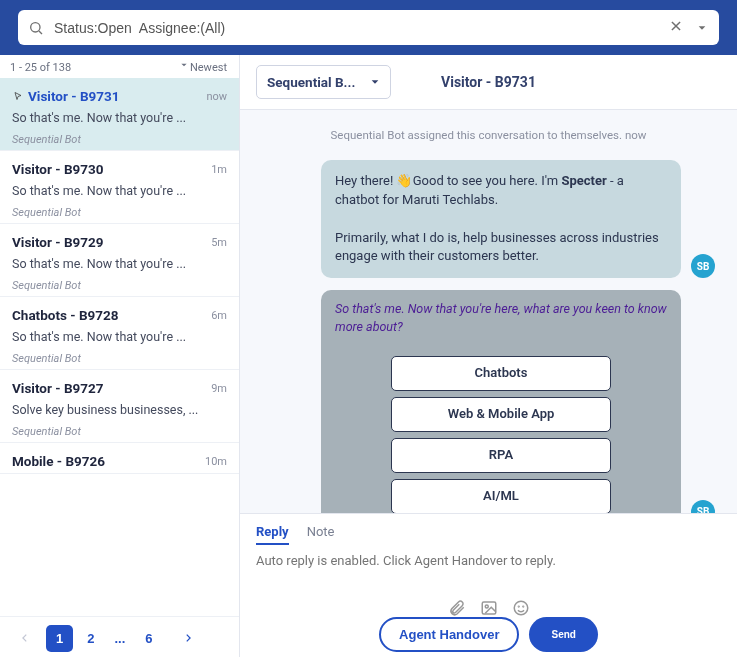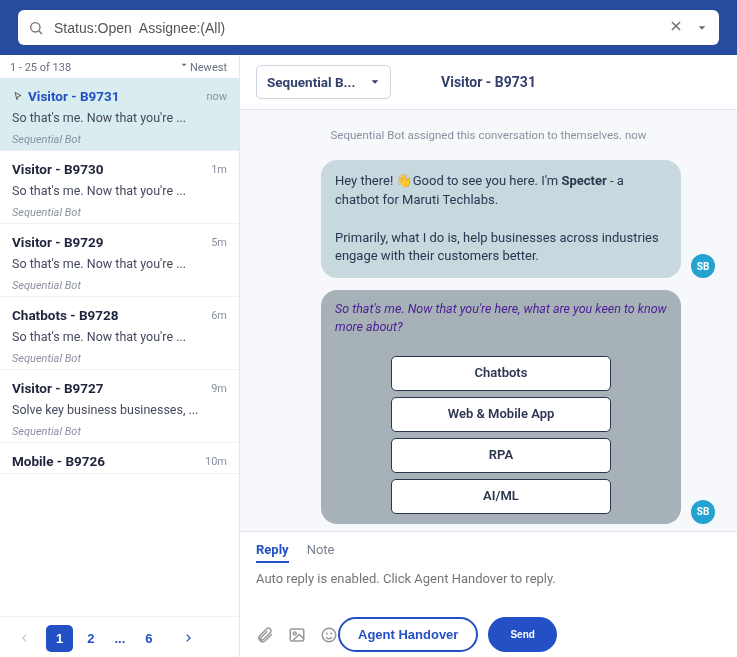--- a/index.html
+++ b/index.html
@@ -163,21 +163,21 @@
     color: #fff;
     font-size: 10px;
     font-weight: 700;
     display: flex;
     align-items: center;
     justify-content: center;
     flex-shrink: 0;
   }
   .bubble {
     background: #c7d9df;
-    border-radius: 16px;
+    border-radius: 10px;
     padding: 12px 14px;
     font-size: 13px;
     color: #2c3650;
     line-height: 1.45;
     max-width: 360px;
   }
   .bubble.options {
     background: #a6b1b8;
     padding: 10px 10px;
   }
@@ -229,22 +229,23 @@
     resize: none;
     font-size: 13px;
     color: #9097a8;
     font-family: inherit;
     outline: none;
     min-height: 34px;
   }
   .reply-footer {
     display: flex;
     align-items: center;
-    justify-content: flex-start;
+    justify-content: space-between;
     margin-top: 8px;
+    flex-direction: column;
   }
   .reply-icons { display: flex; gap: 14px; }
   .reply-icons .ricon { width: 18px; height: 18px; opacity: .6; cursor: pointer; }
   .reply-actions { display: flex; gap: 10px; }
   .btn-outline {
     background: #fff;
     border: 2px solid #2350c5;
     color: #2350c5;
     font-weight: 700;
     font-size: 13px;

